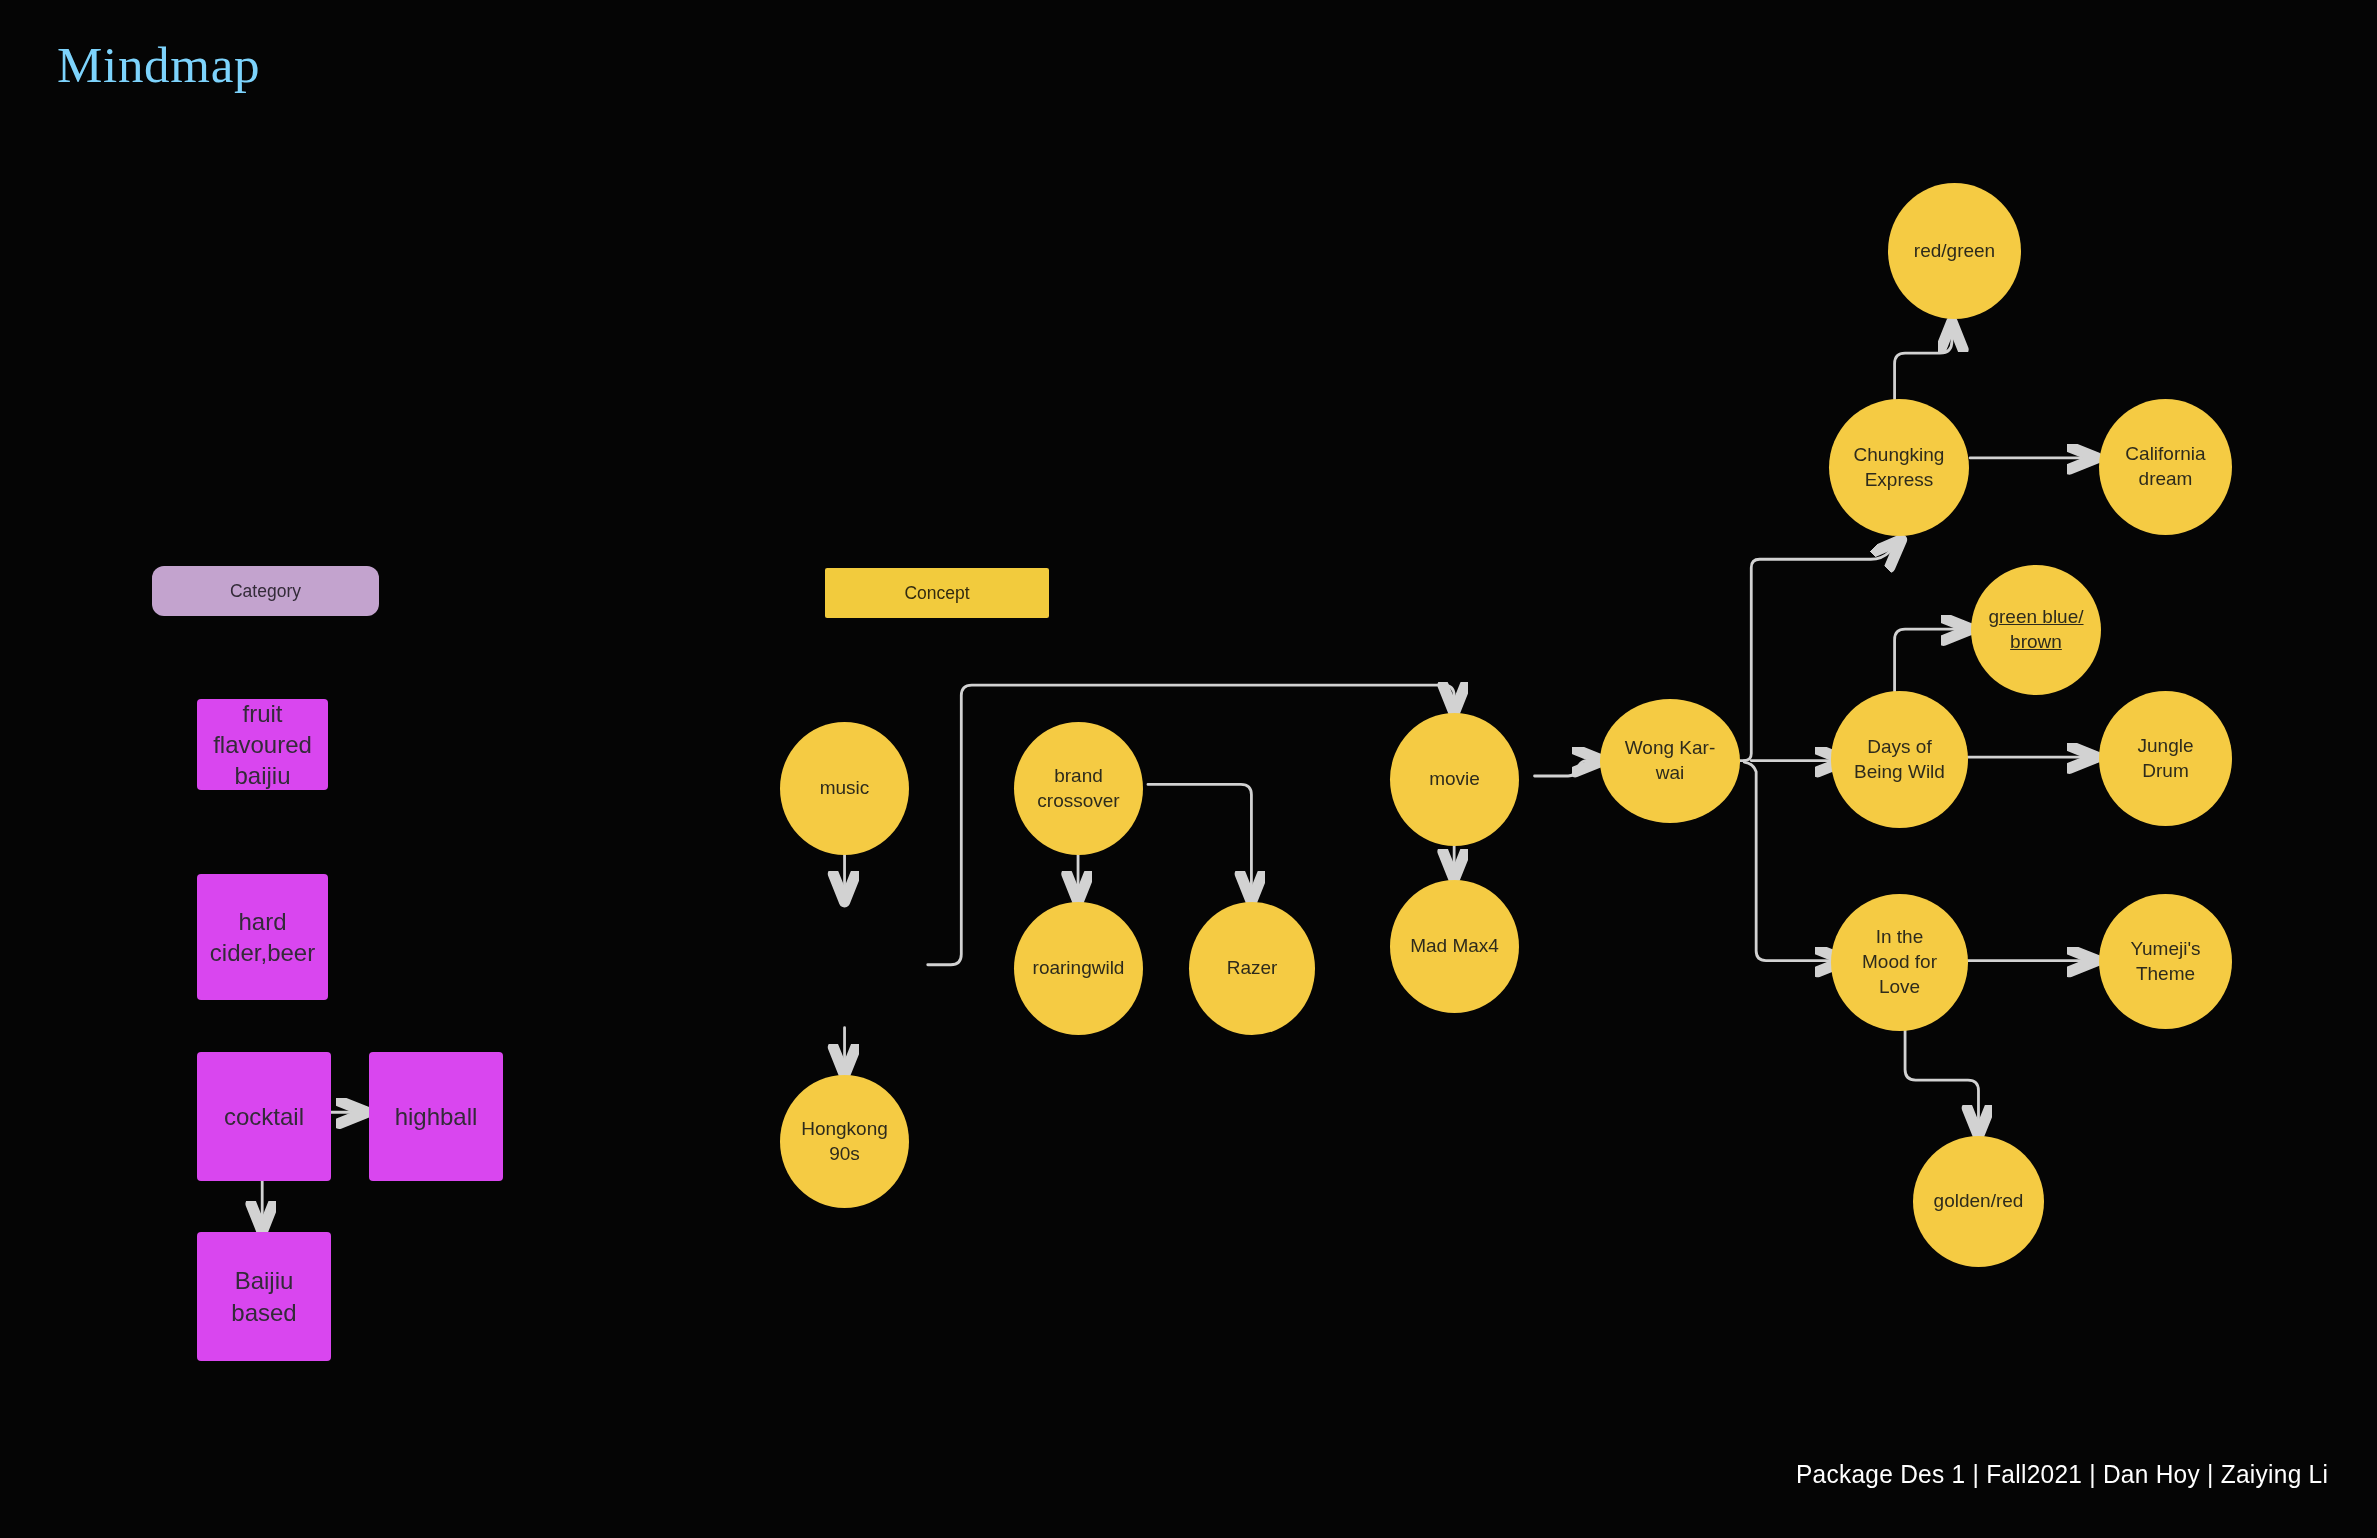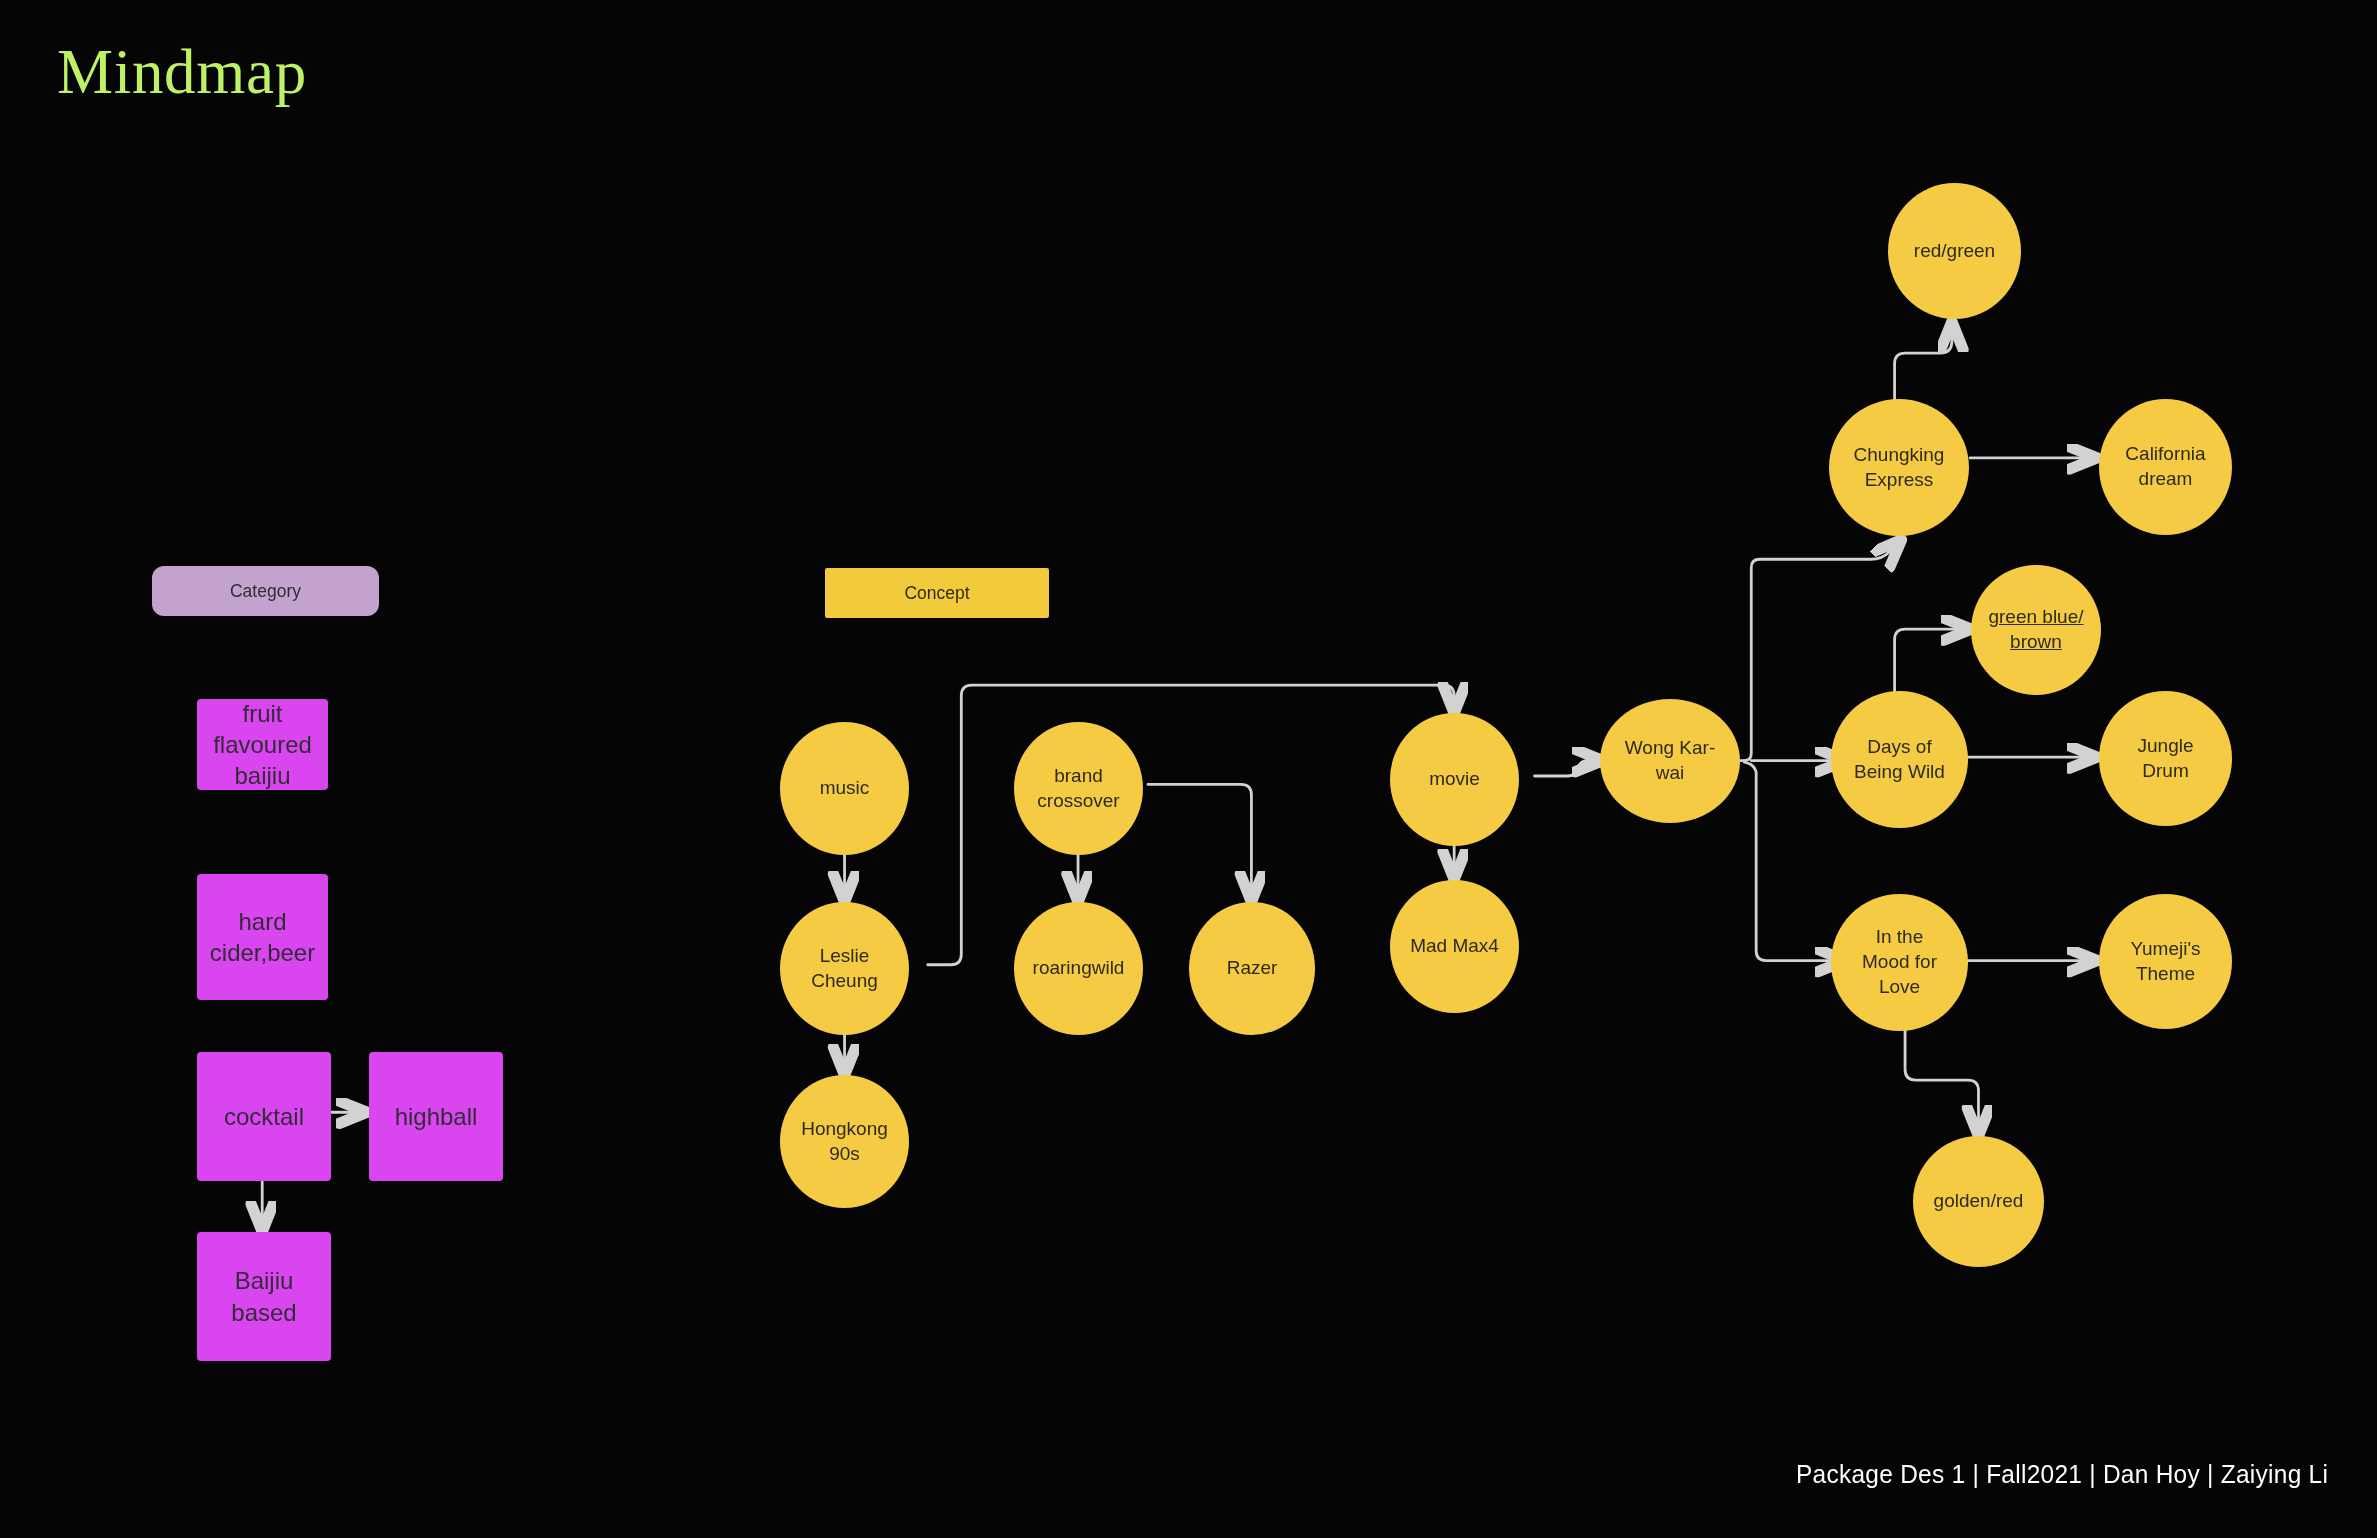--- a/index.html
+++ b/index.html
@@ -15,23 +15,23 @@
     overflow: hidden;
     font-family: "Liberation Sans", sans-serif;
   }
 
   
   #title {
     position: absolute;
     left: 57px;
     top: 39px;
     font-family: "Liberation Serif", "DejaVu Serif", serif;
-    font-size: 63px;
+    font-size: 51px;
     line-height: 1.05;
-    color: #bef264;
+    color: #7dd3fc;
     letter-spacing: 0.7px;
     white-space: nowrap;
   }
 
   
   #footer {
     position: absolute;
     right: 49px;
     bottom: 48px;
     font-size: 26px;
@@ -170,22 +170,20 @@
 
   <div class="node cat-box" style="left:369px; top:1052px; width:134px; height:129px;">highball</div>
 
   <div class="node cat-box" style="left:197px; top:1232px; width:134px; height:129px;">Baijiu
 based</div>
 
   <div class="node concept-header" style="left:825px; top:568px; width:224px; height:50px;">Concept</div>
 
   <div class="node circle" style="left:780px; top:722px; width:129px; height:133px;">music</div>
 
-  <div class="node circle" style="left:780px; top:902px; width:129px; height:133px;">Leslie
-Cheung</div>
 
   <div class="node circle" style="left:780px; top:1075px; width:129px; height:133px;">Hongkong
 90s</div>
 
   <div class="node circle" style="left:1014px; top:722px; width:129px; height:133px;">brand
 crossover</div>
 
   <div class="node circle" style="left:1014px; top:902px; width:129px; height:133px;">roaringwild</div>
 
   <div class="node circle" style="left:1189px; top:902px; width:126px; height:133px;">Razer</div>

